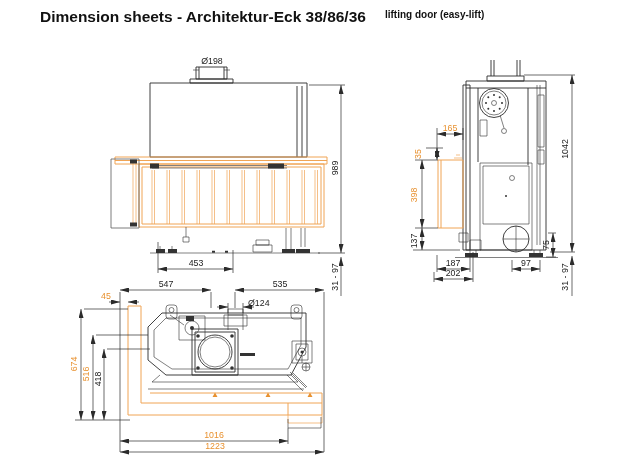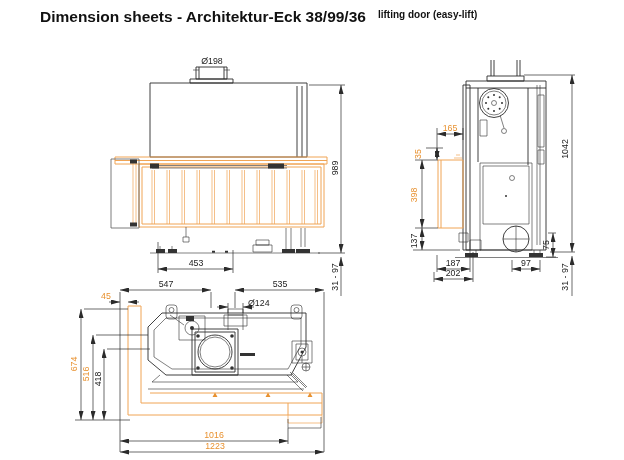--- a/index.html
+++ b/index.html
@@ -1,39 +1,39 @@
 <!DOCTYPE html>
 <html><head>
 <meta charset="utf-8">
 <style>
   html,body{margin:0;padding:0;background:#fff;}
   .sheet{position:relative;width:624px;height:460px;background:#fff;overflow:hidden;
          font-family:"Liberation Sans",sans-serif;}
   .title-row{position:absolute;left:40px;top:8px;white-space:nowrap;}
   .title-main{font-size:15.5px;font-weight:bold;color:#111;letter-spacing:0;}
-  .title-suffix{font-size:10px;font-weight:bold;color:#111;margin-left:12px;position:relative;top:-4px;}
+  .title-suffix{font-size:10px;font-weight:bold;color:#111;margin-left:19px;position:relative;top:-4px;}
   svg{position:absolute;left:0;top:0;}
   svg text{font-family:"Liberation Sans",sans-serif;font-size:8.8px;fill:#222;}
   svg text.o{fill:#e8912f;}
   .k{stroke:#2b2b2b;stroke-width:0.9;fill:none;}
   .kt{stroke:#2b2b2b;stroke-width:0.6;fill:none;}
   .g{stroke:#5a5a5a;stroke-width:0.8;fill:none;}
   .or{stroke:#f0a455;stroke-width:1;fill:none;}
   .ort{stroke:#f0a455;stroke-width:0.7;fill:none;}
   .fk{fill:#333;stroke:none;}
   .fo{fill:#e8912f;stroke:none;}
   .dim{stroke:#2b2b2b;stroke-width:0.7;fill:none;}
 </style>
 </head>
 <body>
 
 <div class="sheet">
 
   <div class="title-row">
-    <span class="title-main">Dimension sheets - Architektur-Eck 38/99/36</span><span class="title-suffix">lifting door (easy-lift)</span>
+    <span class="title-main">Dimension sheets - Architektur-Eck 38/86/36</span><span class="title-suffix">lifting door (easy-lift)</span>
   </div>
 
   <svg width="624" height="460" viewBox="0 0 624 460">
     <defs>
       <marker id="ma" markerWidth="9" markerHeight="5" refX="9" refY="2.5" orient="auto-start-reverse" markerUnits="userSpaceOnUse">
         <path d="M0,0 L9,2.5 L0,5 Z" fill="#2b2b2b"></path>
       </marker>
     </defs>
 
     <g>

